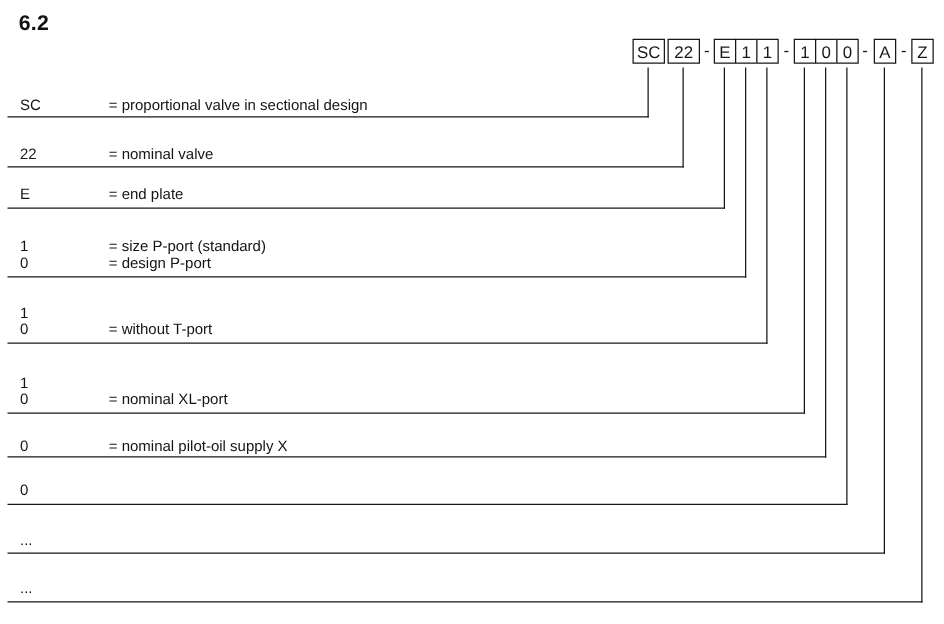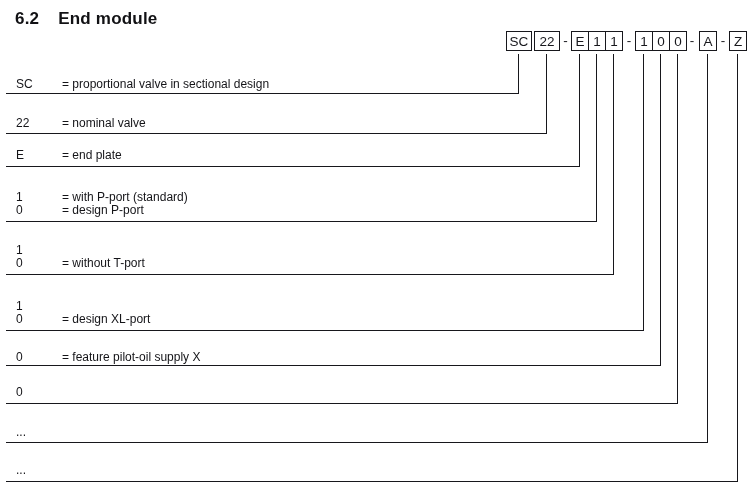--- a/index.html
+++ b/index.html
@@ -2,21 +2,21 @@
 <html><head>
 <meta charset="utf-8">
 <style>
   html,body { margin:0; padding:0; background:#ffffff; }
   .page {
     position:relative; width:755px; height:499px; background:#ffffff;
     font-family:"Liberation Sans", sans-serif; color:#15151a; overflow:hidden;
   }
   
   .heading {
-    position:absolute; left:15px; top:9px; display:flex; gap:19px;
+    position:absolute; left:15px; top:9px; display:flex; 
     font-size:17px; font-weight:bold; letter-spacing:.2px; color:#111114;
   }
   
   .box {
     position:absolute; top:31px; height:20px; box-sizing:border-box;
     border:1.5px solid #17171c; display:flex; align-items:center; justify-content:center;
     font-size:13.5px; color:#17171c; background:#fff;
   }
   .dash {
     position:absolute; top:31px; height:20px; line-height:19px; text-align:center;
@@ -24,30 +24,29 @@
   }
   
   .conn {
     position:absolute; left:6px; top:54px;
     border-right:1.5px solid #17171c; border-bottom:1.5px solid #17171c;
   }
   
   .row { position:absolute; left:16px; font-size:12px; line-height:13px; color:#141418; }
   .rline { display:flex; }
   .rcode { flex:0 0 46px; width:46px; }
-  .rdesc { white-space:nowrap; }
+  .rdesc { white-space:nowrap;margin-left:25px; }
 </style>
 </head>
 <body>
 
 <div class="page">
 
   <div class="heading">
     <span>6.2</span>
-    <span>End module</span>
   </div>
 
   <div class="box" style="left:506px;width:26px">SC</div>
   <div class="box" style="left:534px;width:26px">22</div>
   <div class="dash" style="left:560px;width:11px">-</div>
   <div class="box" style="left:571px;width:18px">E</div>
   <div class="box" style="left:588px;width:18px">1</div>
   <div class="box" style="left:605px;width:18px">1</div>
   <div class="dash" style="left:623px;width:12px">-</div>
   <div class="box" style="left:635px;width:18px">1</div>
@@ -86,21 +85,21 @@
   <div class="row" style="top:149px">
     <div class="rline">
       <span class="rcode">E</span>
       <span class="rdesc">= end plate</span>
     </div>
   </div>
 
   <div class="row" style="top:191px">
     <div class="rline">
       <span class="rcode">1</span>
-      <span class="rdesc">= with P-port (standard)</span>
+      <span class="rdesc">= size P-port (standard)</span>
     </div>
     <div class="rline">
       <span class="rcode">0</span>
       <span class="rdesc">= design P-port</span>
     </div>
   </div>
 
   <div class="row" style="top:244px">
     <div class="rline">
       <span class="rcode">1</span>
@@ -110,28 +109,28 @@
       <span class="rdesc">= without T-port</span>
     </div>
   </div>
 
   <div class="row" style="top:300px">
     <div class="rline">
       <span class="rcode">1</span>
     </div>
     <div class="rline">
       <span class="rcode">0</span>
-      <span class="rdesc">= design XL-port</span>
+      <span class="rdesc">= nominal XL-port</span>
     </div>
   </div>
 
   <div class="row" style="top:351px">
     <div class="rline">
       <span class="rcode">0</span>
-      <span class="rdesc">= feature pilot-oil supply X</span>
+      <span class="rdesc">= nominal pilot-oil supply X</span>
     </div>
   </div>
 
   <div class="row" style="top:386px">
     <div class="rline">
       <span class="rcode">0</span>
     </div>
   </div>
 
   <div class="row" style="top:426px">

